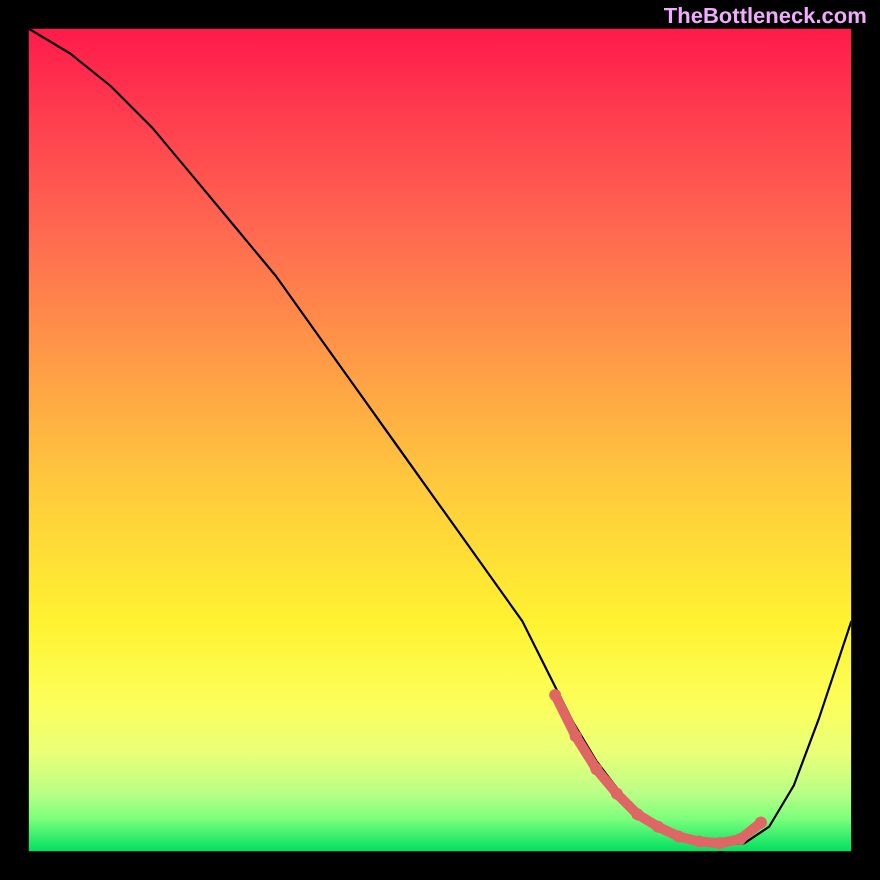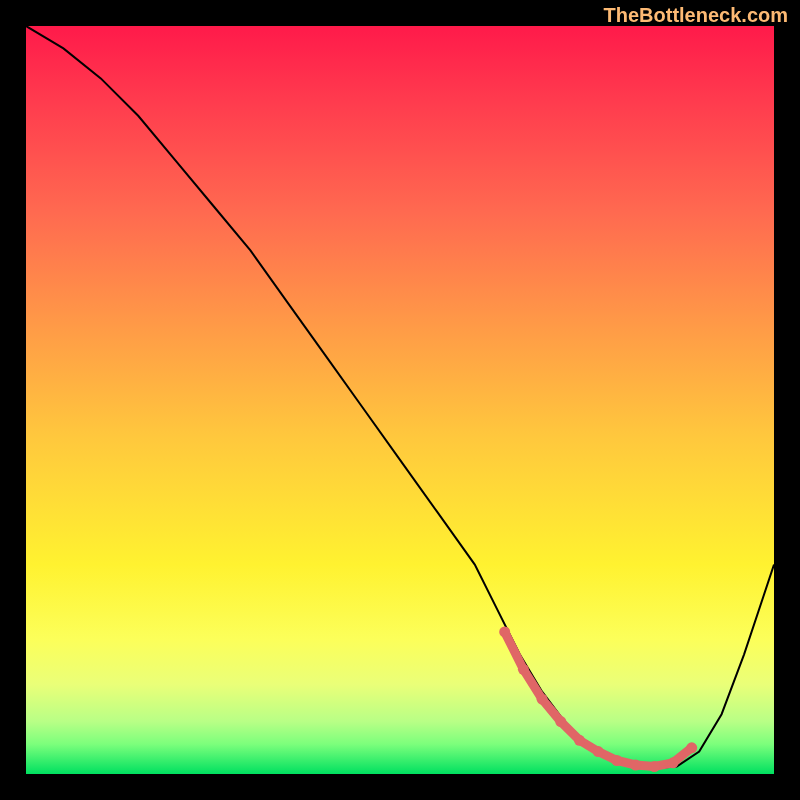--- a/index.html
+++ b/index.html
@@ -7,21 +7,21 @@
     width: 800px;
     height: 800px;
     background: #000;
     position: relative;
     font-family: Arial, sans-serif;
   }
   .watermark {
     position: absolute;
     top: 4px;
     right: 12px;
-    color: #fdba74;
+    color: #f0abfc;
     font-size: 20px;
     font-weight: bold;
     z-index: 10;
   }
   .plot-area {
     position: absolute;
     left: 26px;
     top: 26px;
     width: 748px;
     height: 748px;

